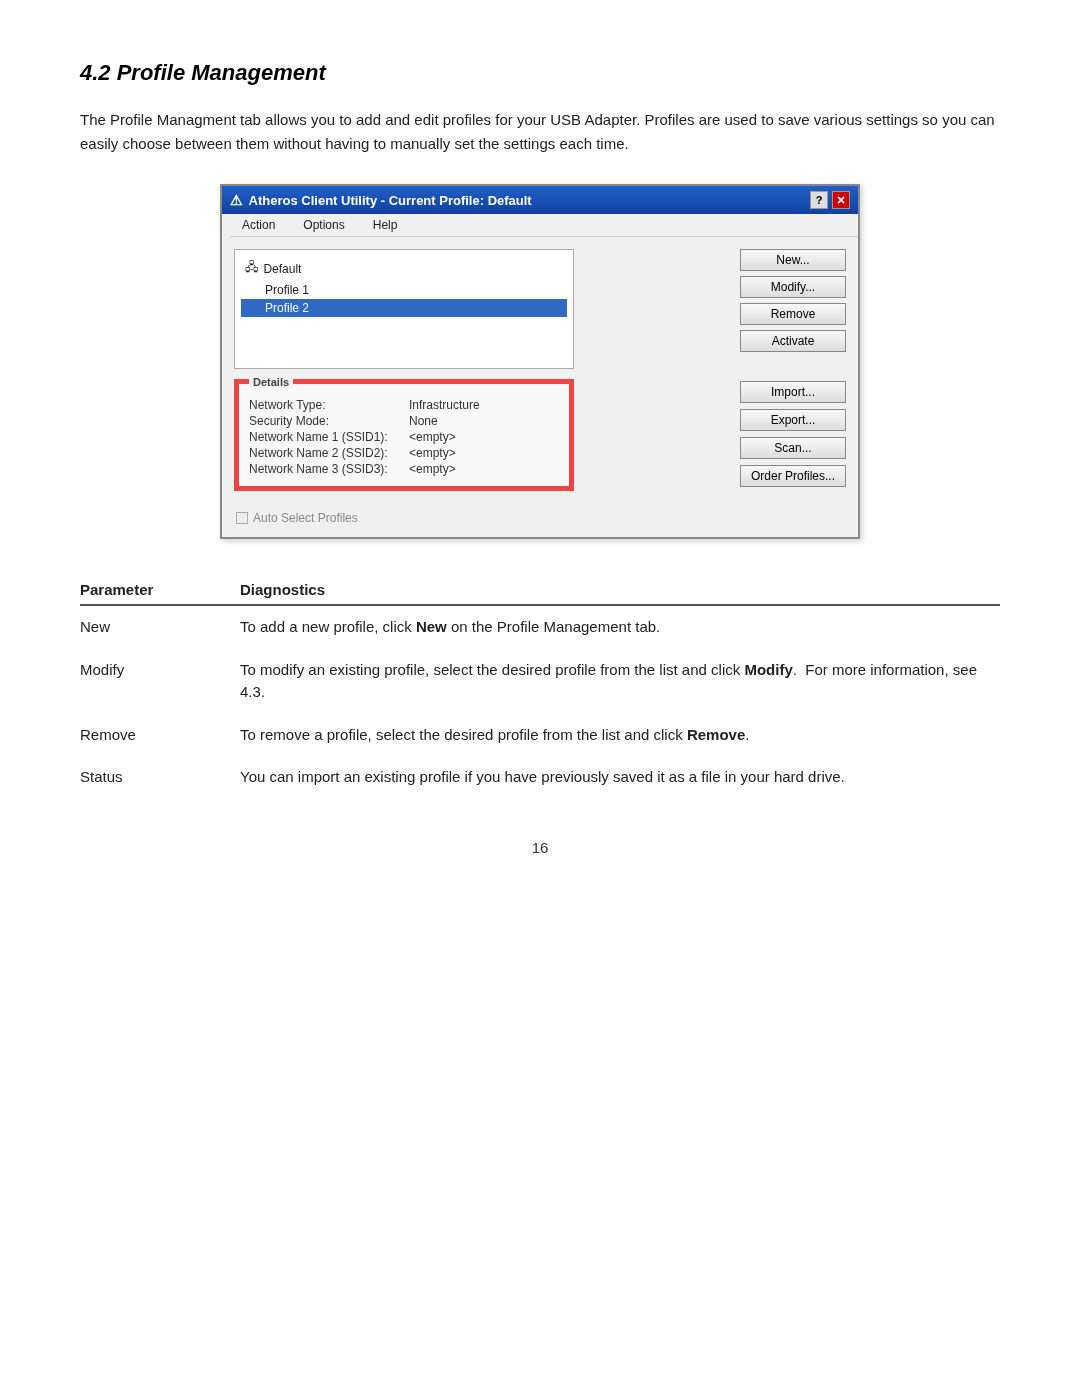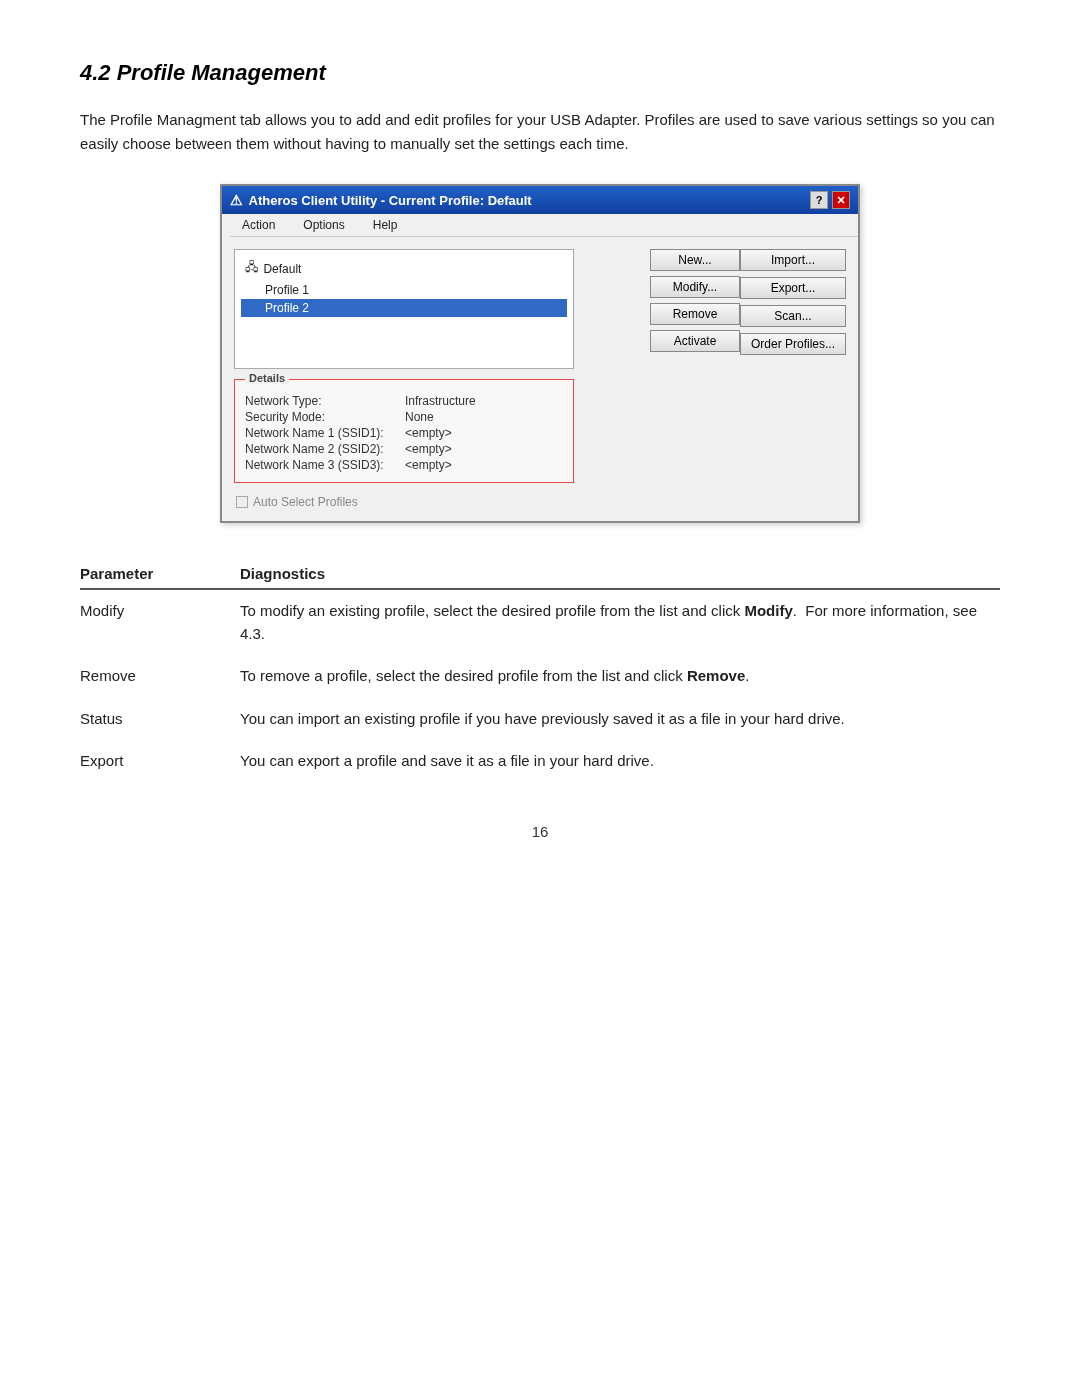--- a/index.html
+++ b/index.html
@@ -163,21 +163,21 @@
       border: 1px solid #888;
       padding: 3px 10px;
       font-size: 12px;
       cursor: pointer;
       min-width: 84px;
       text-align: center;
     }
 
     
     .details-section {
-      border: 1px solid #ef4444;
+      border: 5px solid #ef4444;
       background: #f8f8f8;
       margin-top: 10px;
       padding: 8px 10px;
       font-size: 12px;
       position: relative;
       width: 340px;
     }
     .details-legend {
       position: absolute;
       top: -8px;
@@ -198,21 +198,21 @@
     }
     .detail-value {
       color: #333;
     }
 
     
     .bottom-row {
       display: flex;
       justify-content: space-between;
       align-items: center;
-      margin-top: 12px;
+      margin-top: 20px;
       padding: 0 2px;
     }
     .auto-select {
       display: flex;
       align-items: center;
       gap: 5px;
       font-size: 12px;
       color: #888;
     }
     .checkbox-disabled {
@@ -337,21 +337,21 @@
             <span class="detail-label">Network Name 2 (SSID2):</span>
             <span class="detail-value">&lt;empty&gt;</span>
           </div>
           <div class="detail-row">
             <span class="detail-label">Network Name 3 (SSID3):</span>
             <span class="detail-value">&lt;empty&gt;</span>
           </div>
         </div>
       </div>
 
-      <div style="display:flex; flex-direction:row; justify-content:space-between; padding-bottom:4px;">
+      <div style="display:flex; flex-direction:column; justify-content:space-between; padding-bottom:4px;">
 
         <div class="profile-buttons">
           <button class="win-button">New...</button>
           <button class="win-button">Modify...</button>
           <button class="win-button">Remove</button>
           <button class="win-button">Activate</button>
         </div>
 
         <div class="lower-buttons">
           <button class="win-button">Import...</button>
@@ -375,20 +375,26 @@
 
 <table class="param-table">
   <thead>
     <tr>
       <th>Parameter</th>
       <th>Diagnostics</th>
     </tr>
   </thead>
   <tbody>
 
+    <tr>
+      <td>New</td>
+      <td>
+        To add a new profile, click <strong>New</strong> on the Profile Management tab.
+      </td>
+    </tr>
 
     <tr>
       <td>Modify</td>
       <td>
         To modify an existing profile, select the desired profile from the list and click <strong>Modify</strong>.&nbsp; For more information, see 4.3.
       </td>
     </tr>
 
     <tr>
       <td>Remove</td>
@@ -397,22 +403,16 @@
       </td>
     </tr>
 
     <tr>
       <td>Status</td>
       <td>
         You can import an existing profile if you have previously saved it as a file in your hard drive.
       </td>
     </tr>
 
-    <tr>
-      <td>Export</td>
-      <td>
-        You can export a profile and save it as a file in your hard drive.
-      </td>
-    </tr>
   </tbody>
 </table>
 
 <div class="page-number">16</div>
 
 </body></html>

